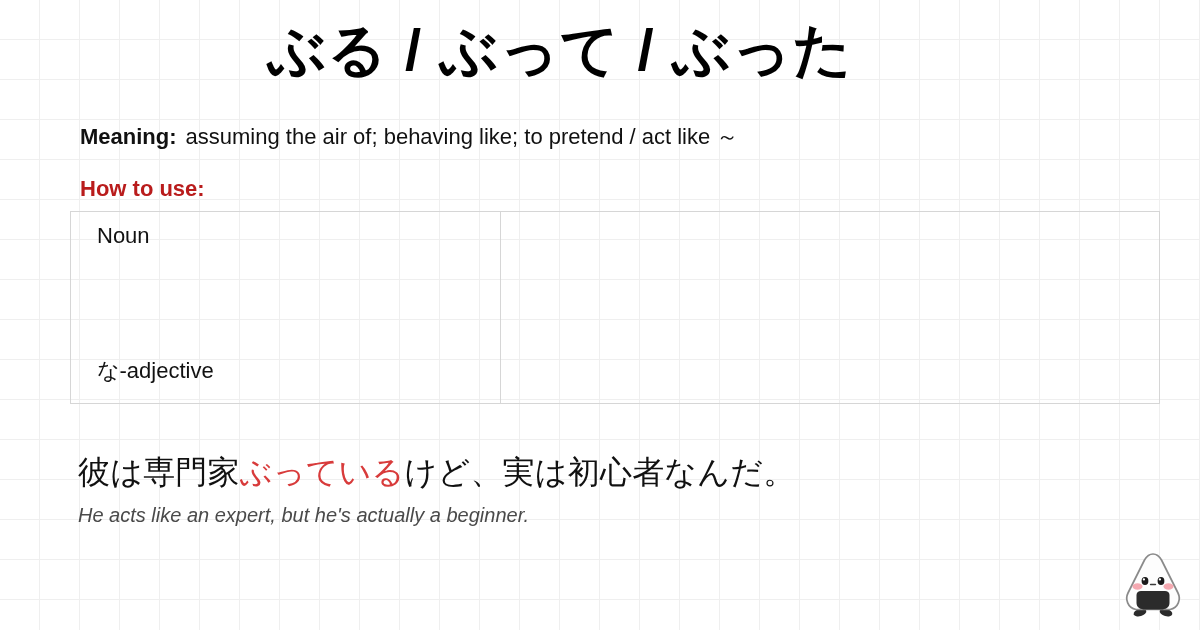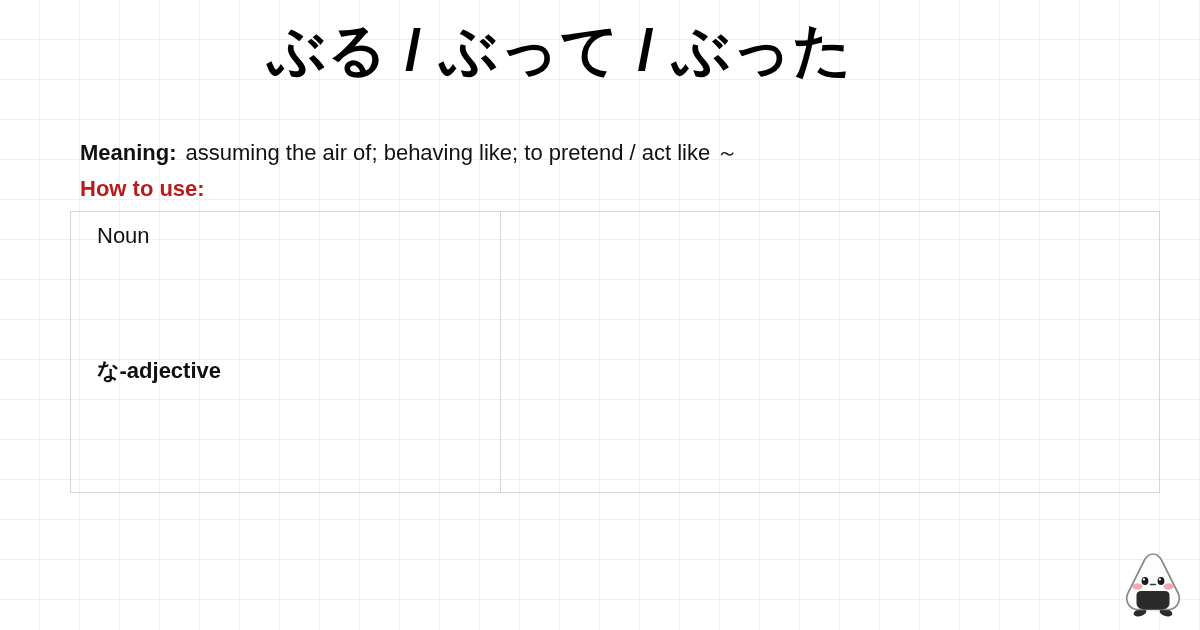--- a/index.html
+++ b/index.html
@@ -37,21 +37,21 @@
     line-height: 72px;
     font-weight: bold;
     letter-spacing: 1px;
     color: #000000;
     white-space: nowrap;
   }
 
   
   .meaning-row {
     position: absolute;
-    top: 136px;
+    top: 120px;
     left: 80px;
     font-size: 22px;
     line-height: 34px;
     white-space: nowrap;
     color: #111111;
   }
   .meaning-label {
     font-weight: bold;
     margin-right: 9px;
   }
@@ -70,21 +70,21 @@
     color: #b91c1c;
     white-space: nowrap;
   }
 
   
   .usage-table {
     position: absolute;
     top: 211px;
     left: 70px;
     width: 1090px;
-    height: 282px;
+    height: 193px;
     border: 1px solid #d6d6d6;
     box-sizing: border-box;
     background: transparent;
   }
   .usage-col-divider {
     position: absolute;
     top: 0;
     left: 429px;
     width: 1px;
     height: 100%;
@@ -114,21 +114,21 @@
     color: #111111;
     white-space: nowrap;
   }
   .left-row {
     font-size: 22px;
     line-height: 29px;
     color: #111111;
     white-space: nowrap;
   }
   .left-row.noun { margin-bottom: 106px; }
-  .left-row.na   { margin-bottom: 16px; font-weight: bold; }
+  .left-row.na   { margin-bottom: 16px; }
 
   
   .example-block {
     position: absolute;
     left: 78px;
     width: 1060px;
   }
   .ex1 { top: 450px; }
   .ex2 { top: 551px; }
 
@@ -177,20 +177,24 @@
   <div class="usage-table">
     <div class="usage-col-divider"></div>
 
     <div class="usage-left">
       <div class="left-row noun">Noun</div>
       <div class="left-row na">な-adjective</div>
     </div>
 
   </div>
 
+  <div class="example-block ex1">
+    <div class="jp-sentence"><span>彼は専門家</span><span class="hl">ぶっている</span><span>けど、実は初心者なんだ。</span></div>
+    <div class="en-sentence">He acts like an expert, but he's actually a beginner.</div>
+  </div>
 
 
   <div class="mascot">
     <svg width="70" height="74" viewBox="0 0 70 74" xmlns="http://www.w3.org/2000/svg">
 
       <ellipse cx="22" cy="64.5" rx="6.5" ry="3.6" fill="#2b2b2b" transform="rotate(-16 22 64.5)"></ellipse>
       <ellipse cx="48" cy="64.5" rx="6.5" ry="3.6" fill="#2b2b2b" transform="rotate(16 48 64.5)"></ellipse>
 
       <path d="M35 6
                C39 6 41.5 8.5 43.5 12

